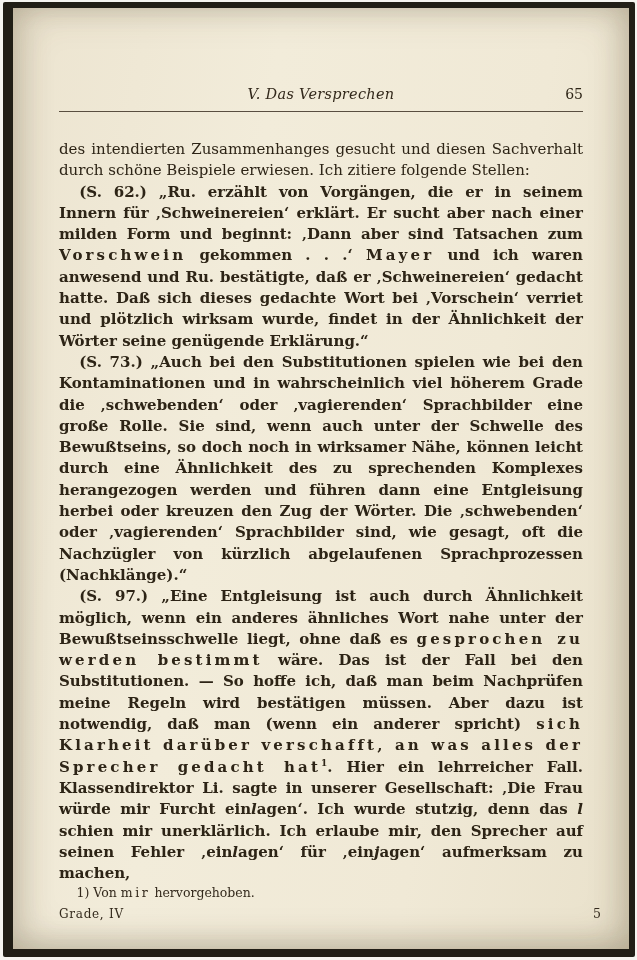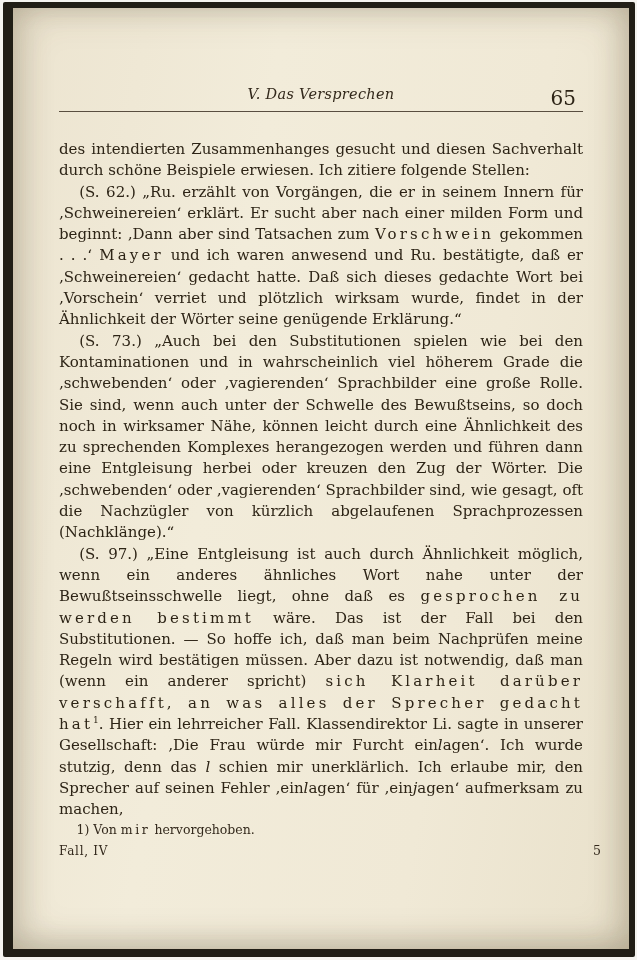--- a/index.html
+++ b/index.html
@@ -22,30 +22,30 @@
                 inset -14px 0 24px rgba(70,55,30,.10),
                 inset 0 -12px 26px rgba(70,55,30,.08);
     padding:0 46px; color:#2e2517;
   }
 
   .page-header { position:relative; margin-top:78px; height:20px; }
   .running-title {
     display:block; text-align:center; font-style:italic;
     font-size:14.5px; letter-spacing:.02em; color:#32281b;
   }
-  .page-number { position:absolute; right:7px; top:0; font-size:20px; font-style:normal; }
+  .page-number { position:absolute; right:0; top:0; font-size:14px; font-style:normal; }
   .header-rule { border:0; border-top:1.2px solid rgba(62,50,38,.85); margin-top:5px; }
 
   .body-text {
     margin-top:27px; font-size:15px; line-height:21.3px;
     text-align:justify; hyphens:auto; -webkit-hyphens:auto;
     color:#2d2416;
   }
   .para { margin:0; }
-  .para.indent { text-indent:1.35em; }
+  .para.indent { text-indent:1.35em;font-weight:bold; }
 
   .sperr { letter-spacing:.21em; }
   .ital  { font-style:italic; }
   .sup   { font-size:60%; vertical-align:super; line-height:0; }
 
   .footnote {
     margin-top:1px; font-size:12.5px; line-height:16px;
     text-indent:1.4em; color:#33291c;
   }
   .bottom-row {
@@ -72,18 +72,18 @@
     <div class="body-text">
         <p class="para"><span>des intendierten Zusammenhanges gesucht und diesen Sachverhalt durch schöne Beispiele erwiesen. Ich zitiere folgende Stellen:</span></p>
         <p class="para indent"><span>(S. 62.) „Ru. erzählt von Vorgängen, die er in seinem Innern für ‚Schweinereien‘ erklärt. Er sucht aber nach einer milden Form und beginnt: ‚Dann aber sind Tatsachen zum </span><span class="sperr">Vorschwein</span><span> gekommen .&nbsp;.&nbsp;.‘ </span><span class="sperr">Mayer</span><span> und ich waren anwesend und Ru. bestätigte, daß er ‚Schweinereien‘ gedacht hatte. Daß sich dieses gedachte Wort bei ‚Vorschein‘ verriet und plötzlich wirksam wurde, findet in der Ähnlichkeit der Wörter seine genügende Erklärung.“</span></p>
         <p class="para indent"><span>(S. 73.) „Auch bei den Substitutionen spielen wie bei den Kontaminationen und in wahrscheinlich viel höherem Grade die ‚schwebenden‘ oder ‚vagierenden‘ Sprachbilder eine große Rolle. Sie sind, wenn auch unter der Schwelle des Bewußtseins, so doch noch in wirksamer Nähe, können leicht durch eine Ähnlichkeit des zu sprechenden Komplexes herangezogen werden und führen dann eine Entgleisung herbei oder kreuzen den Zug der Wörter. Die ‚schwebenden‘ oder ‚vagierenden‘ Sprachbilder sind, wie gesagt, oft die Nachzügler von kürzlich abgelaufenen Sprachprozessen (Nachklänge).“</span></p>
         <p class="para indent"><span>(S. 97.) „Eine Entgleisung ist auch durch Ähnlichkeit möglich, wenn ein anderes ähnliches Wort nahe unter der Bewußtseinsschwelle liegt, ohne daß es </span><span class="sperr">gesprochen zu werden bestimmt</span><span> wäre. Das ist der Fall bei den Substitutionen. — So hoffe ich, daß man beim Nachprüfen meine Regeln wird bestätigen müssen. Aber dazu ist notwendig, daß man (wenn ein anderer spricht) </span><span class="sperr">sich Klarheit darüber verschafft, an was alles der Sprecher gedacht hat</span><span class="sup">1</span><span>. Hier ein lehrreicher Fall. Klassendirektor Li. sagte in unserer Gesellschaft: ‚Die Frau würde mir Furcht ein</span><span class="ital">l</span><span>agen‘. Ich wurde stutzig, denn das </span><span class="ital">l</span><span> schien mir unerklärlich. Ich erlaube mir, den Sprecher auf seinen Fehler ‚ein</span><span class="ital">l</span><span>agen‘ für ‚ein</span><span class="ital">j</span><span>agen‘ aufmerksam zu machen,</span></p>
       </div>
 
     <div class="footnote"><span>1) Von </span><span class="sperr">mir</span><span> hervorgehoben.</span></div>
 
     <div class="bottom-row">
-      <span class="volume-signature">Fall, IV</span>
+      <span class="volume-signature">Grade, IV</span>
       <span class="sheet-number">5</span>
     </div>
 
   </div>
 </div>
 
 </body></html>

